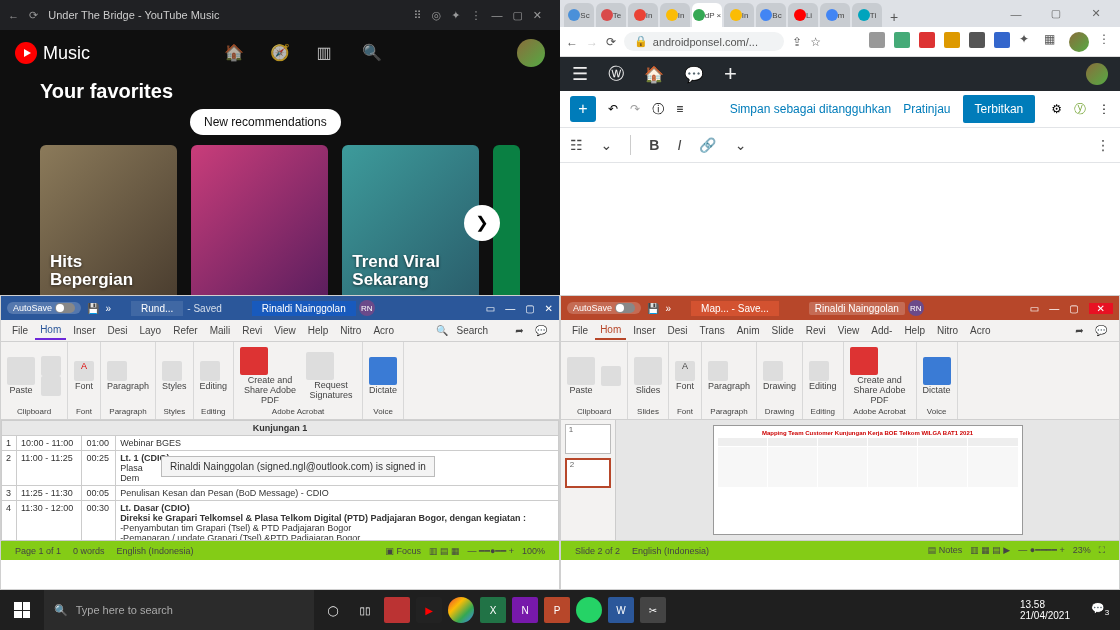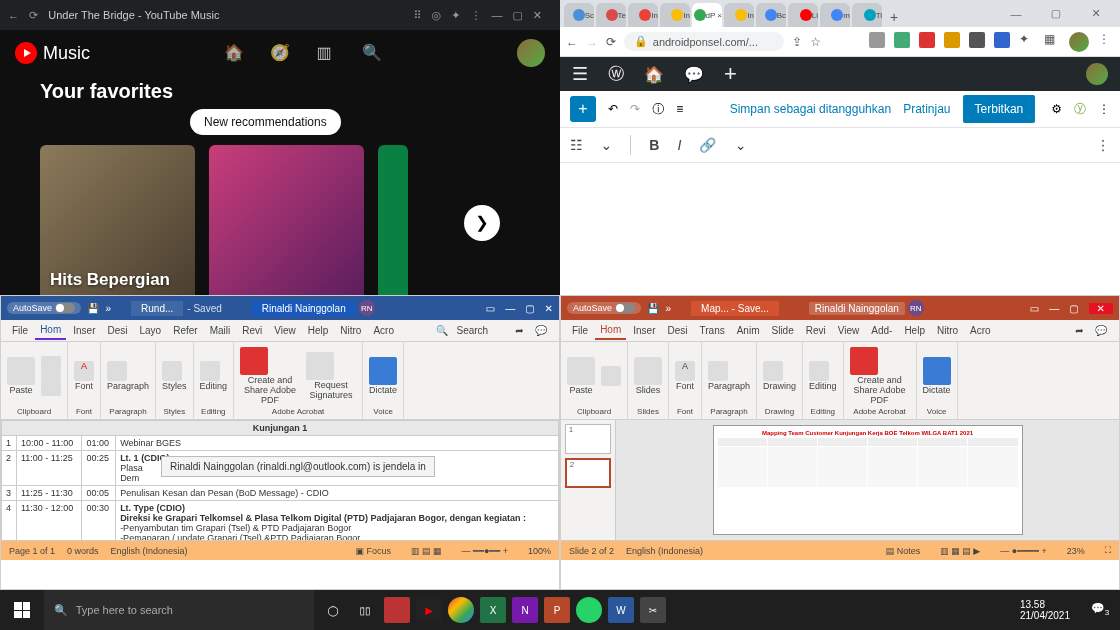--- a/index.html
+++ b/index.html
@@ -27,21 +27,21 @@
 .chip{background:#fff;color:#111;border-radius:16px;padding:6px 14px;font-size:12px;font-weight:500;}
 .cards{display:flex;gap:14px;position:relative;}
 .card{width:155px;height:155px;border-radius:6px;background:#333;position:relative;overflow:hidden;display:flex;align-items:flex-end;}
 .card .label{color:#fff;font-size:17px;font-weight:600;padding:10px;line-height:1.1;text-shadow:0 1px 3px rgba(0,0,0,.6);}
 .card1{background:linear-gradient(135deg,#8b7a5a 0%,#4a3d2f 100%);}
 .card2{background:linear-gradient(135deg,#c93d7a 0%,#5a1e5e 100%);}
 .card3{background:linear-gradient(135deg,#3d9b9b 0%,#2a5d6b 100%);}
 .card4{background:#0a8043;width:30px;}
 .next-btn{position:absolute;right:20px;top:50%;transform:translateY(-50%);width:36px;height:36px;border-radius:50%;background:#fff;color:#000;display:flex;align-items:center;justify-content:center;font-size:16px;}
 .chrome-tabs{height:27px;background:#dee1e6;display:flex;align-items:flex-end;padding:0 4px;}
-.ctab{width:30px;height:24px;margin-right:2px;background:#fff;border-radius:6px 6px 0 0;display:flex;align-items:center;justify-content:flex-end;font-size:8px;color:#444;overflow:hidden;}
+.ctab{width:30px;height:24px;margin-right:2px;background:#fff;border-radius:6px 6px 0 0;display:flex;align-items:center;justify-content:center;font-size:8px;color:#444;overflow:hidden;}
 .ctab.inactive{background:#c8ccd1;}
 .ctab .dot{width:12px;height:12px;border-radius:50%;}
 .new-tab{width:20px;height:20px;display:flex;align-items:center;justify-content:center;color:#555;font-size:14px;}
 .win-ctrl{margin-left:auto;display:flex;}
 .win-ctrl div{width:40px;height:27px;display:flex;align-items:center;justify-content:center;font-size:11px;color:#666;}
 .chrome-url{height:30px;background:#fff;border-bottom:1px solid #ddd;display:flex;align-items:center;padding:0 6px;gap:8px;font-size:12px;color:#555;}
 .chrome-url .omni{flex:0 0 160px;background:#f1f3f4;border-radius:12px;padding:3px 10px;display:flex;align-items:center;gap:5px;font-size:11px;}
 .chrome-url .ext{display:flex;gap:9px;margin-left:auto;}
 .chrome-url .ext span{width:16px;height:16px;}
 .wp-bar{height:34px;background:#23282d;display:flex;align-items:center;padding:0 12px;gap:20px;color:#eee;}
@@ -76,22 +76,22 @@
 .rgroup{border-right:1px solid #d8d8d8;padding:3px 6px;display:flex;flex-direction:column;align-items:center;justify-content:space-between;}
 .rgroup .top{display:flex;gap:6px;align-items:center;flex:1;}
 .rgroup .gname{font-size:8px;text-align:center;white-space:nowrap;}
 .ric{width:20px;height:20px;background:#ddd;border-radius:2px;}
 .ric.big{width:28px;height:28px;}
 .doc-area{height:120px;overflow:hidden;background:#fff;font-size:9px;color:#333;}
 .doc-area table{width:100%;border-collapse:collapse;padding-left:48px;}
 .doc-area td{border:1px solid #ccc;padding:2px 4px;vertical-align:top;}
 .doc-area .hdr{background:#e8e8e8;font-weight:bold;text-align:center;}
 .tooltip-signin{position:absolute;background:#f4f4f4;border:1px solid #bbb;padding:4px 8px;font-size:10px;color:#333;z-index:5;}
-.statusbar{height:20px;display:flex;align-items:center;padding:0 8px;font-size:9px;color:#444;gap:12px;border-top:1px solid #ccc;background:#fdba74;}
-.statusbar .sb-right{margin-left:auto;display:flex;gap:20px;align-items:center;}
+.statusbar{height:20px;display:flex;align-items:center;padding:0 14px;font-size:9px;color:#444;gap:12px;border-top:1px solid #ccc;background:#84cc16;}
+.statusbar .sb-right{margin-left:auto;display:flex;gap:8px;align-items:flex-start;}
 .slide-panel{display:flex;height:120px;}
 .thumbs{width:55px;background:#f3f2f1;border-right:1px solid #ccc;padding:4px;}
 .thumb{border:1px solid #bbb;height:30px;margin-bottom:4px;background:#fff;font-size:8px;display:flex;}
 .thumb.sel{border:2px solid #b7472a;}
 .thumb span{width:10px;text-align:center;color:#666;}
 .slide-canvas{flex:1;background:#e6e6e6;display:flex;align-items:center;justify-content:center;}
 .slide{width:310px;height:110px;background:#fff;border:1px solid #999;font-size:5px;padding:4px;overflow:hidden;}
 
 
 .taskbar{position:absolute;left:0;bottom:0;width:1120px;height:40px;background:#1f1f1f;display:flex;align-items:center;color:#fff;font-size:11px;}
@@ -138,20 +138,23 @@
     <div class="chip-row">
       <div style="width:140px"></div>
       <div class="chip">New recommendations</div>
     </div>
     <div class="cards">
       <div class="card card1">
           <div class="label">Hits Bepergian</div>
         </div>
       <div class="card card2">
           <div class="label"></div>
+        </div>
+      <div class="card card3">
+          <div class="label">Trend Viral Sekarang</div>
         </div>
       <div class="card card4"></div>
       <div class="next-btn">❯</div>
     </div>
   </div>
 </div>
 
 <div class="quad tr">
   <div class="chrome-tabs">
     <div class="ctab inactive">
@@ -394,25 +397,25 @@
       <tr>
             <td>3</td>
             <td>11:25 - 11:30</td>
             <td>00:05</td>
             <td>Penulisan Kesan dan Pesan (BoD Message) - CDIO</td>
           </tr>
       <tr>
             <td>4</td>
             <td>11:30 - 12:00</td>
             <td>00:30</td>
-            <td><b>Lt. Type (CDIO)</b><br><b>Direksi ke Grapari Telkomsel &amp; Plasa Telkom Digital (PTD) Padjajaran Bogor, dengan kegiatan :</b><br><span>-Penyambutan tim Grapari (Tsel) &amp; PTD Padjajaran Bogor</span><br><span>-Pemaparan / update Grapari (Tsel) &amp;PTD Padjajaran Bogor</span><br></td>
+            <td><b>Lt. Dasar (CDIO)</b><br><b>Direksi ke Grapari Telkomsel &amp; Plasa Telkom Digital (PTD) Padjajaran Bogor, dengan kegiatan :</b><br><span>-Penyambutan tim Grapari (Tsel) &amp; PTD Padjajaran Bogor</span><br><span>-Pemaparan / update Grapari (Tsel) &amp;PTD Padjajaran Bogor</span><br></td>
           </tr>
     </tbody>
       </table>
-    <div class="tooltip-signin" style="left:160px;top:36px">Rinaldi Nainggolan (rinaldi.ngl@outlook.com) is jendela in</div>
+    <div class="tooltip-signin" style="left:160px;top:36px">Rinaldi Nainggolan (signed.ngl@outlook.com) is signed in</div>
   </div>
   <div class="statusbar">
     <span>Page 1 of 1</span>
     <span>0 words</span>
     <span>English (Indonesia)</span>
     <div class="sb-right">
       <span>▣ <span>Focus</span></span>
       <span>▥ ▤ ▦</span>
       <span>— ━━●━━ +</span>
       <span>100%</span>

